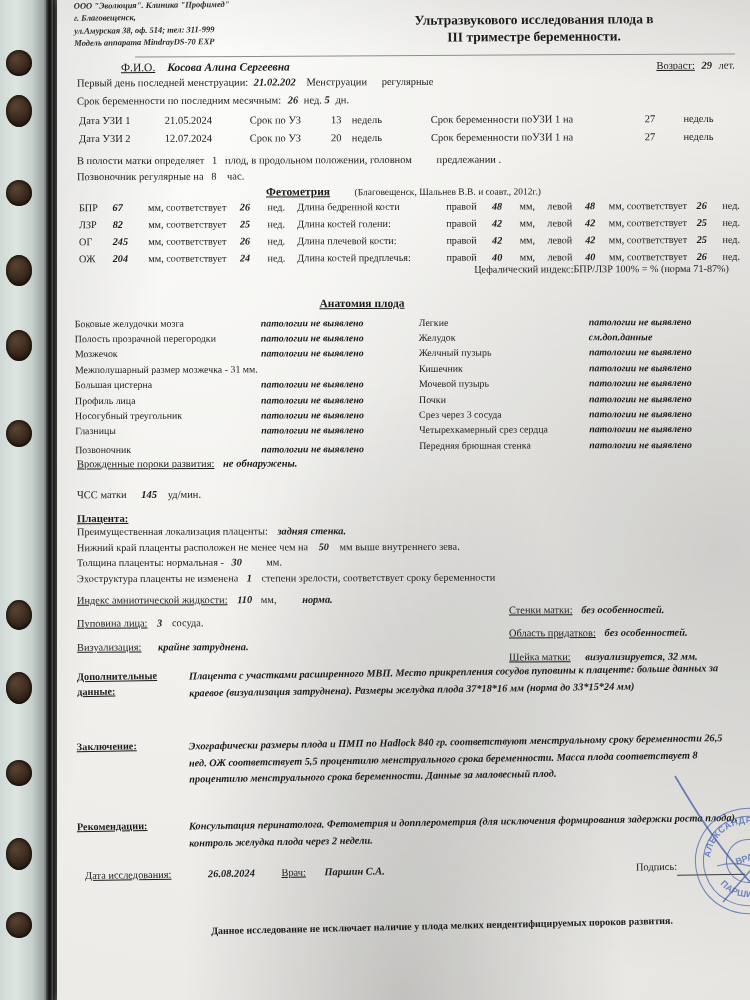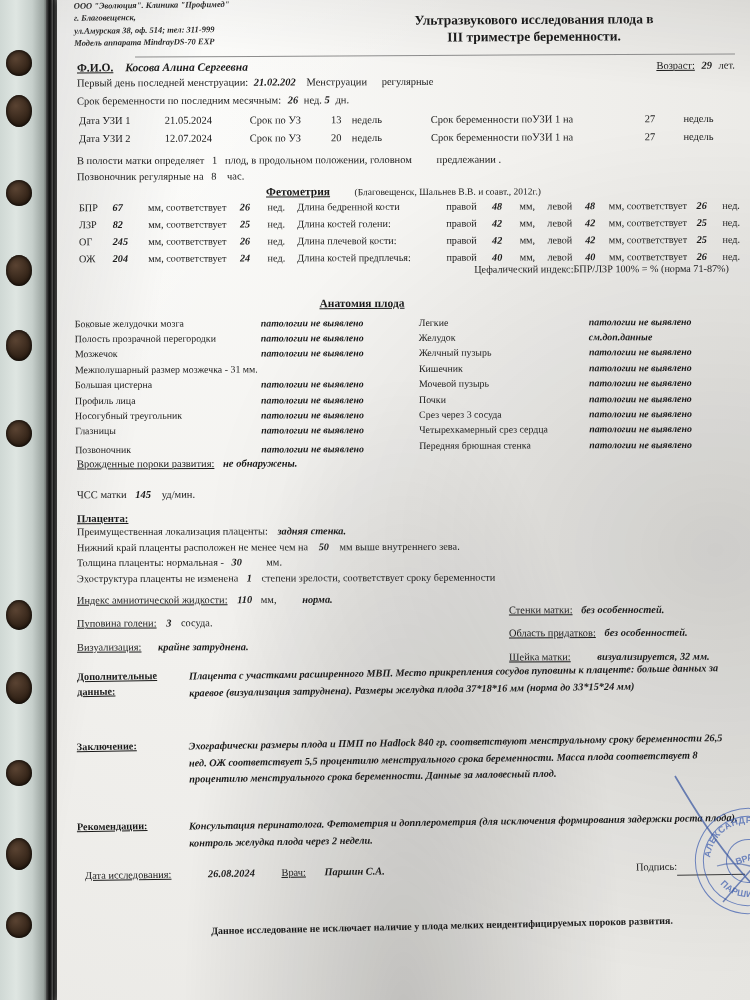--- a/index.html
+++ b/index.html
@@ -70,21 +70,21 @@
     transform:rotate(-0.35deg);
   }
   #title-rule{
     position:absolute;left:78px;top:55px;width:600px;height:1px;
     background:#8d8d8d;transform:rotate(-0.3deg);
   }
 
   
   #patient{position:absolute;left:20px;top:60px;width:660px;transform:rotate(-0.25deg);}
   .fio-row{font-size:11.5px;}
-  .fio-label{text-decoration:underline;font-weight:bold;}
+  .fio-label{text-decoration:underline;font-weight:normal;margin-left:44px;}
   .fio-name{font-style:italic;font-weight:bold;margin-left:9px;}
   #age{position:absolute;right:2px;top:1px;font-size:10.5px;}
   .pline{font-size:10.5px;line-height:1.5;margin-top:2px;}
 
   #uzi-table{position:absolute;left:20px;top:110px;width:660px;font-size:10.5px;line-height:1.55;transform:rotate(-0.2deg);}
   #uzi-table td{padding:0 3px 0 0;white-space:nowrap;font-size:10.5px;}
   .col-gap{width:26px;}
 
   #womb{position:absolute;left:20px;top:152px;width:660px;font-size:10.5px;line-height:1.55;transform:rotate(-0.2deg);}
 
@@ -403,21 +403,21 @@
     </tbody>
         </table>
   </div>
 
   <div id="defects">
     <span class="u">Врожденные пороки развития:</span>
     <span class="it" style="margin-left:6px">не обнаружены.</span>
   </div>
   <div id="hr">
     <span>ЧСС матки</span>
-    <span class="it" style="margin-left:6px">145</span>
+    <span class="it" style="margin-left:12px">145</span>
     <span style="margin-left:8px">уд/мин.</span>
   </div>
 
   <div id="placenta">
     <div class="hd">Плацента:</div>
     <div class="l">
       <span>Преимущественная локализация плаценты:</span>
       <span class="it" style="margin-left:7px">задняя стенка.</span>
     </div>
     <div class="l">
@@ -438,42 +438,42 @@
   </div>
 
   <div id="amnio">
     <div>
       <span class="u">Индекс амниотической жидкости:</span>
       <span class="it" style="margin-left:7px">110</span>
       <span style="margin-left:6px">мм,</span>
       <span class="it" style="margin-left:23px">норма.</span>
     </div>
     <div>
-      <span class="u">Пуповина голени:</span>
+      <span class="u">Пуповина лица:</span>
       <span class="it" style="margin-left:7px">3</span>
       <span style="margin-left:7px">сосуда.</span>
     </div>
     <div>
       <span class="u">Визуализация:</span>
       <span class="it" style="margin-left:14px">крайне затруднена.</span>
     </div>
   </div>
 
   <div id="uterus">
     <div>
       <span class="u">Стенки матки:</span>
       <span class="it" style="margin-left:6px">без особенностей.</span>
     </div>
     <div>
       <span class="u">Область придатков:</span>
       <span class="it" style="margin-left:6px">без особенностей.</span>
     </div>
     <div>
       <span class="u">Шейка матки:</span>
-      <span class="it" style="margin-left:24px">визуализируется, 32 мм.</span>
+      <span class="it" style="margin-left:12px">визуализируется, 32 мм.</span>
     </div>
   </div>
 
   <div class="block" id="additional">
     <div class="blk-label">
       <div>Дополнительные</div>
       <div>данные:</div>
     </div>
     <div class="blk-body">Плацента с участками расширенного МВП. Место прикрепления сосудов пуповины к плаценте: больше данных за краевое (визуализация затруднена). Размеры желудка плода 37*18*16 мм (норма до 33*15*24 мм)</div>
   </div>

